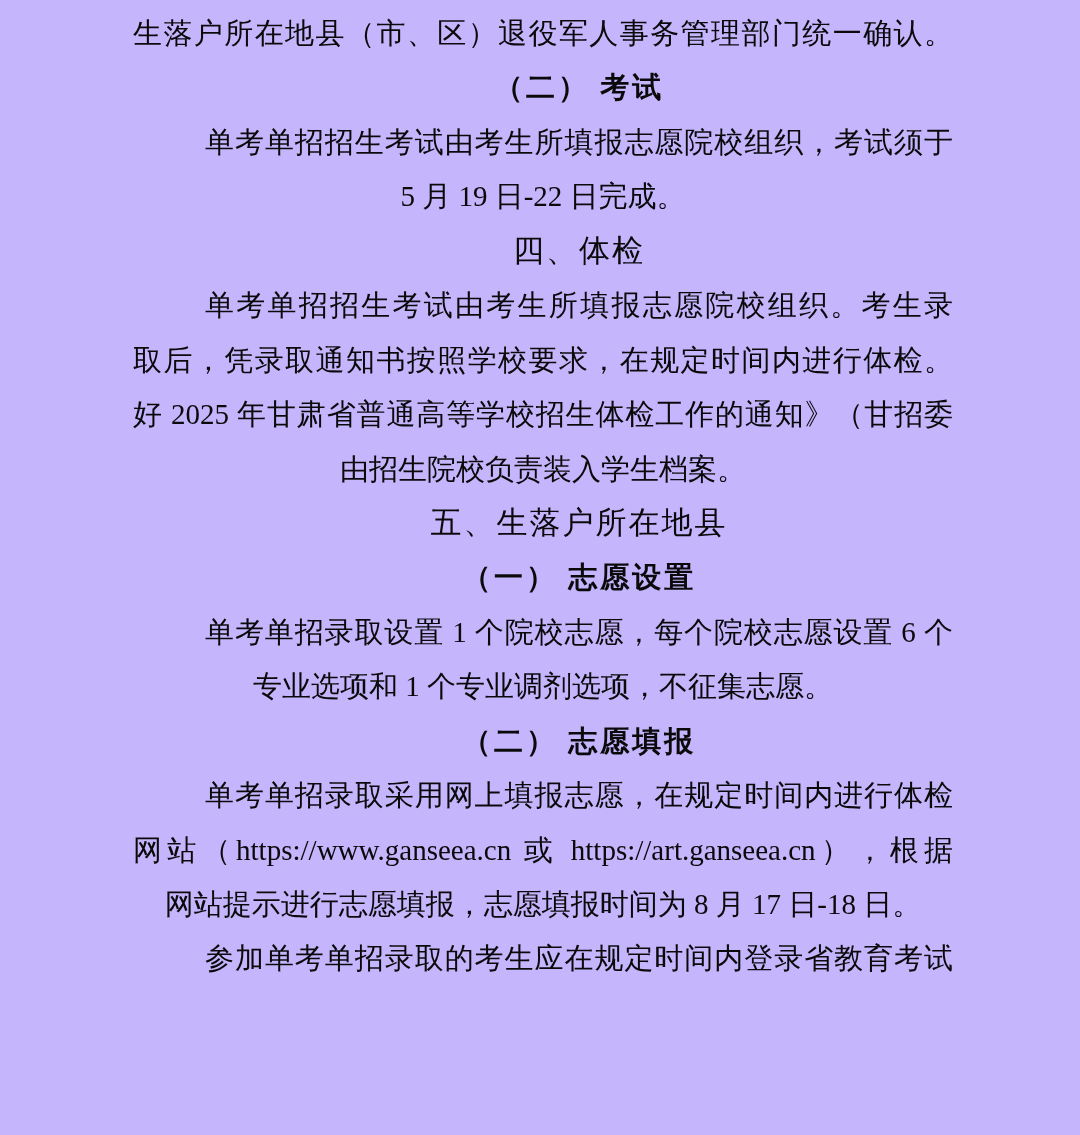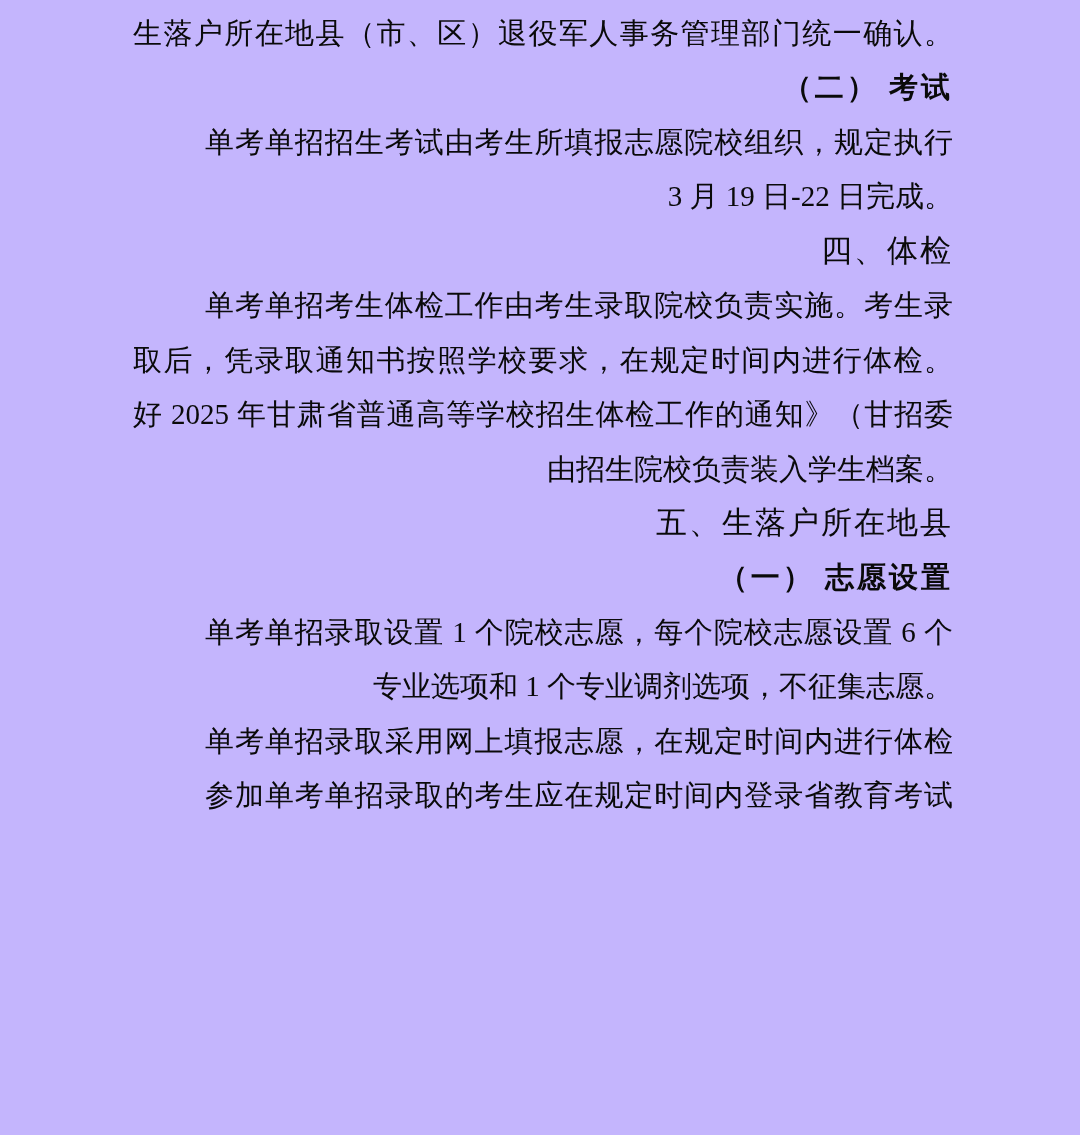--- a/index.html
+++ b/index.html
@@ -21,21 +21,21 @@
     top: 6px;
     width: 820px;
   }
   .line {
     height: 54.45px;
     line-height: 54.45px;
     font-size: 29px;
     color: #0a0a0a;
     font-family: "Liberation Serif", serif;
     white-space: nowrap;
-    text-align: right;
+    text-align: center;
   }
   .line.indent {
     text-indent: 72px;
   }
   .line.justify {
     white-space: normal;
     text-align: justify;
     text-align-last: justify;
     text-justify: inter-character;
   }
@@ -52,27 +52,30 @@
     letter-spacing: 3px;
   }
 </style>
 </head>
 <body>
 
 <div class="page">
   <div class="text-block" style="color: rgb(10, 10, 10);">
       <div class="line body justify">生落户所在地县（市、区）退役军人事务管理部门统一确认。</div>
       <div class="line subheading indent">（二） 考试</div>
-      <div class="line body indent justify">单考单招招生考试由考生所填报志愿院校组织，规定执行</div>
-      <div class="line body">3 月 19 日-22 日完成。</div>
+      <div class="line body indent justify">单考单招招生考试由考生所填报志愿院校组织，考试须于</div>
+      <div class="line body">5 月 19 日-22 日完成。</div>
       <div class="line heading indent">四、体检</div>
-      <div class="line body indent justify">单考单招考生体检工作由考生录取院校负责实施。考生录</div>
+      <div class="line body indent justify">单考单招招生考试由考生所填报志愿院校组织。考生录</div>
       <div class="line body justify">取后，凭录取通知书按照学校要求，在规定时间内进行体检。</div>
       <div class="line body justify">好 2025 年甘肃省普通高等学校招生体检工作的通知》（甘招委</div>
       <div class="line body">由招生院校负责装入学生档案。</div>
       <div class="line heading indent">五、生落户所在地县</div>
       <div class="line subheading indent">（一） 志愿设置</div>
       <div class="line body indent justify">单考单招录取设置 1 个院校志愿，每个院校志愿设置 6 个</div>
       <div class="line body">专业选项和 1 个专业调剂选项，不征集志愿。</div>
+      <div class="line subheading indent">（二） 志愿填报</div>
       <div class="line body indent justify">单考单招录取采用网上填报志愿，在规定时间内进行体检</div>
+      <div class="line body justify">网站（https://www.ganseea.cn 或 https://art.ganseea.cn），根据</div>
+      <div class="line body">网站提示进行志愿填报，志愿填报时间为 8 月 17 日-18 日。</div>
       <div class="line body indent justify">参加单考单招录取的考生应在规定时间内登录省教育考试</div>
     </div>
 </div>
 
 </body></html>

